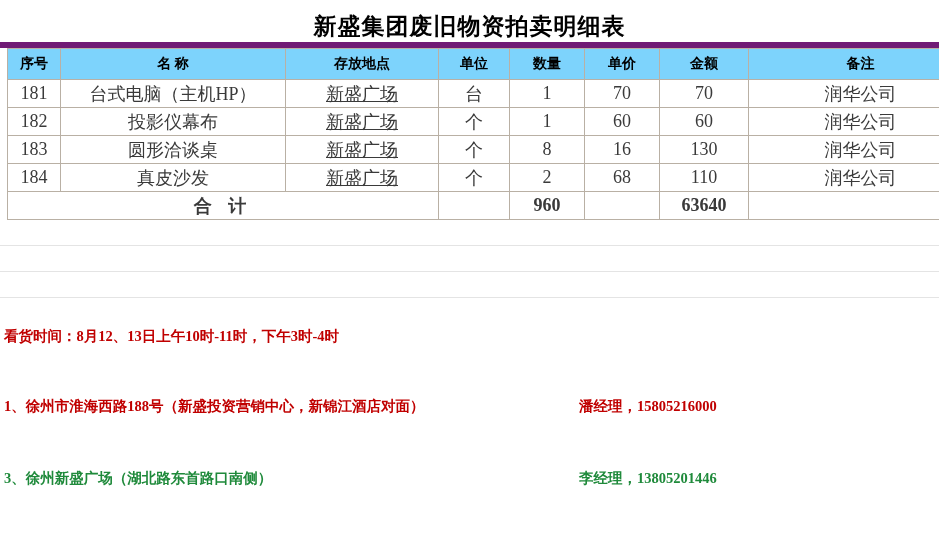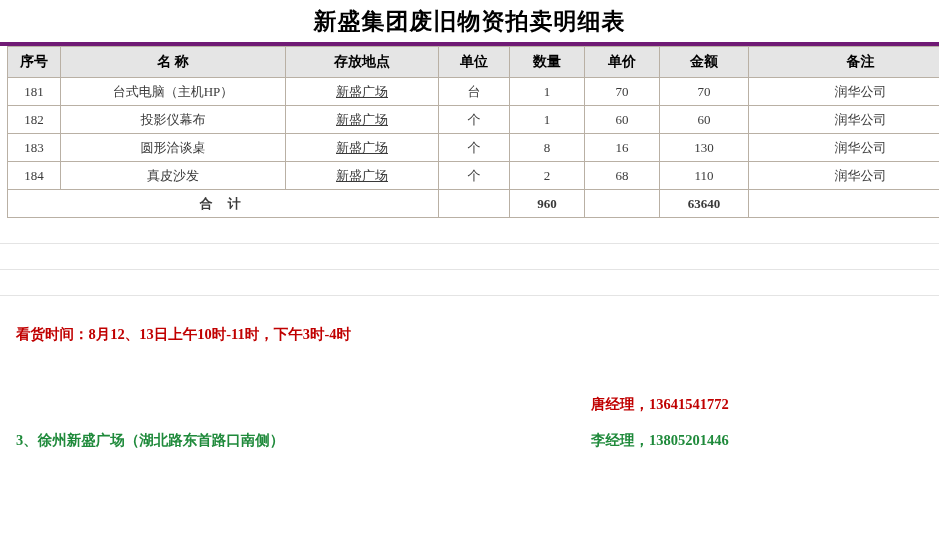--- a/index.html
+++ b/index.html
@@ -15,50 +15,50 @@
   }
   .sheet {
     position: relative;
     width: 939px;
     height: 540px;
     box-sizing: border-box;
   }
   .title-row {
     height: 42px;
     display: flex;
-    align-items: center;
+    align-items: flex-end;
     justify-content: center;
-    border-bottom: 4px solid #701a75;
+    border-bottom: 6px solid #701a75;
   }
   .title-text {
     font-size: 23px;
     font-weight: bold;
     color: #000000;
     letter-spacing: 1px;
     font-family: "Liberation Serif", serif;
   }
   table.main {
     border-collapse: collapse;
     width: 925px;
     margin: 0 7px;
     table-layout: fixed;
   }
   table.main td, table.main th {
     border: 1px solid #b9b0a4;
     height: 27px;
-    font-size: 13px;
+    font-size: 18px;
     color: #3a3a3a;
     text-align: center;
     padding: 0 2px;
     font-family: "Liberation Serif", serif;
     overflow: hidden;
     white-space: nowrap;
   }
   table.main thead th {
-    background: #e5e5e5;
+    background: #7dd3fc;
     font-weight: bold;
     color: #000000;
     font-size: 14px;
     height: 30px;
   }
   td.c-seq { width: 48px; }
   td.c-name { width: 220px; }
   td.c-loc { width: 148px; text-decoration: underline; }
   td.c-unit { width: 66px; }
   td.c-qty { width: 70px; }
@@ -79,21 +79,21 @@
     font-size: 14px;
   }
   .blank-rows {
     width: 939px;
   }
   .blank-row {
     height: 25px;
     border-bottom: 1px solid #e4e4e4;
   }
   .notes {
-    padding: 0 16px;
+    padding: 0 4px;
   }
   .note-line {
     font-size: 14.5px;
     font-weight: bold;
     font-family: "Liberation Serif", serif;
     color: #c00000;
     height: 36px;
     line-height: 36px;
     white-space: nowrap;
     position: relative;
@@ -185,23 +185,26 @@
     <div class="blank-row"></div>
     <div class="blank-row"></div>
     <div class="blank-row"></div>
   </div>
 
   <div class="notes">
     <div class="spacer-md"></div>
     <div class="note-line">看货时间：8月12、13日上午10时-11时，下午3时-4时</div>
     <div class="spacer-lg"></div>
 
-
     <div class="note-line">
-      <span class="contact">唐经理，13641541772</span>
+      <span>1、徐州市淮海西路188号（新盛投资营销中心，新锦江酒店对面）</span>
+      <span class="contact">潘经理，15805216000</span>
+    </div>
+
+    <div class="note-line">
     </div>
 
     <div class="note-line green">
       <span>3、徐州新盛广场（湖北路东首路口南侧）</span>
       <span class="contact">李经理，13805201446</span>
     </div>
   </div>
 
 </div>
 

